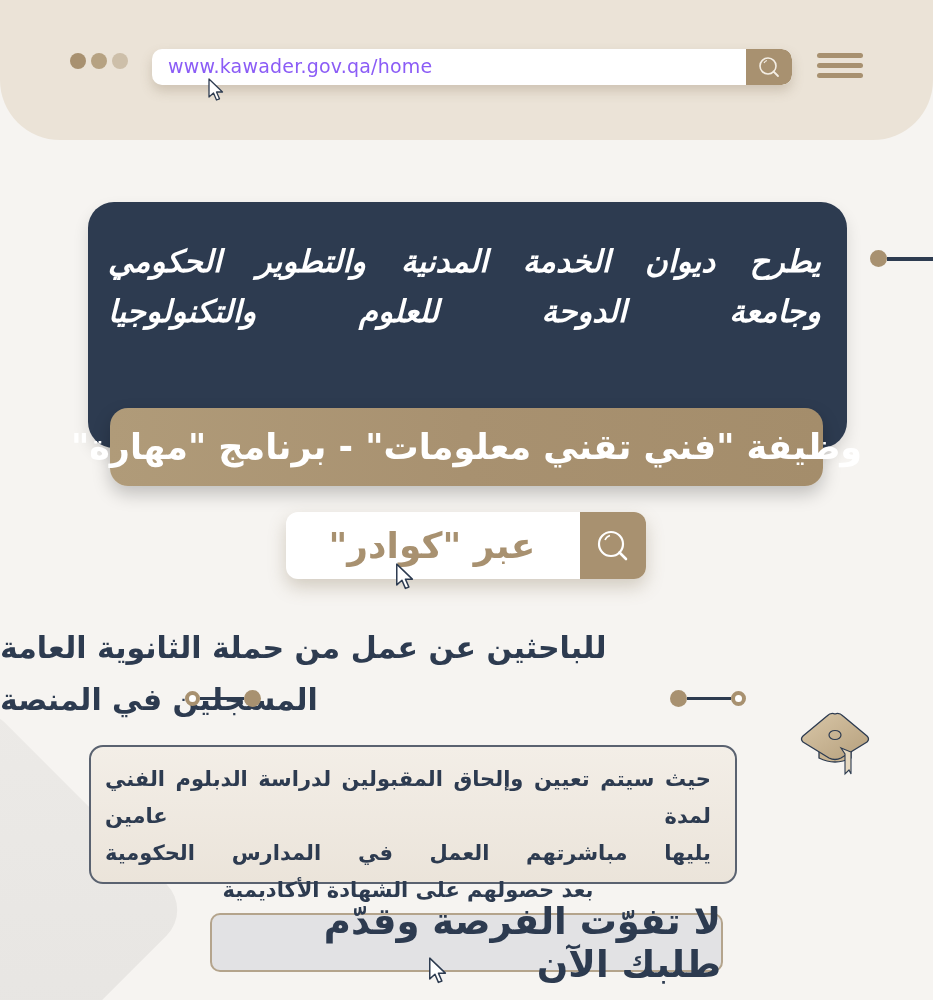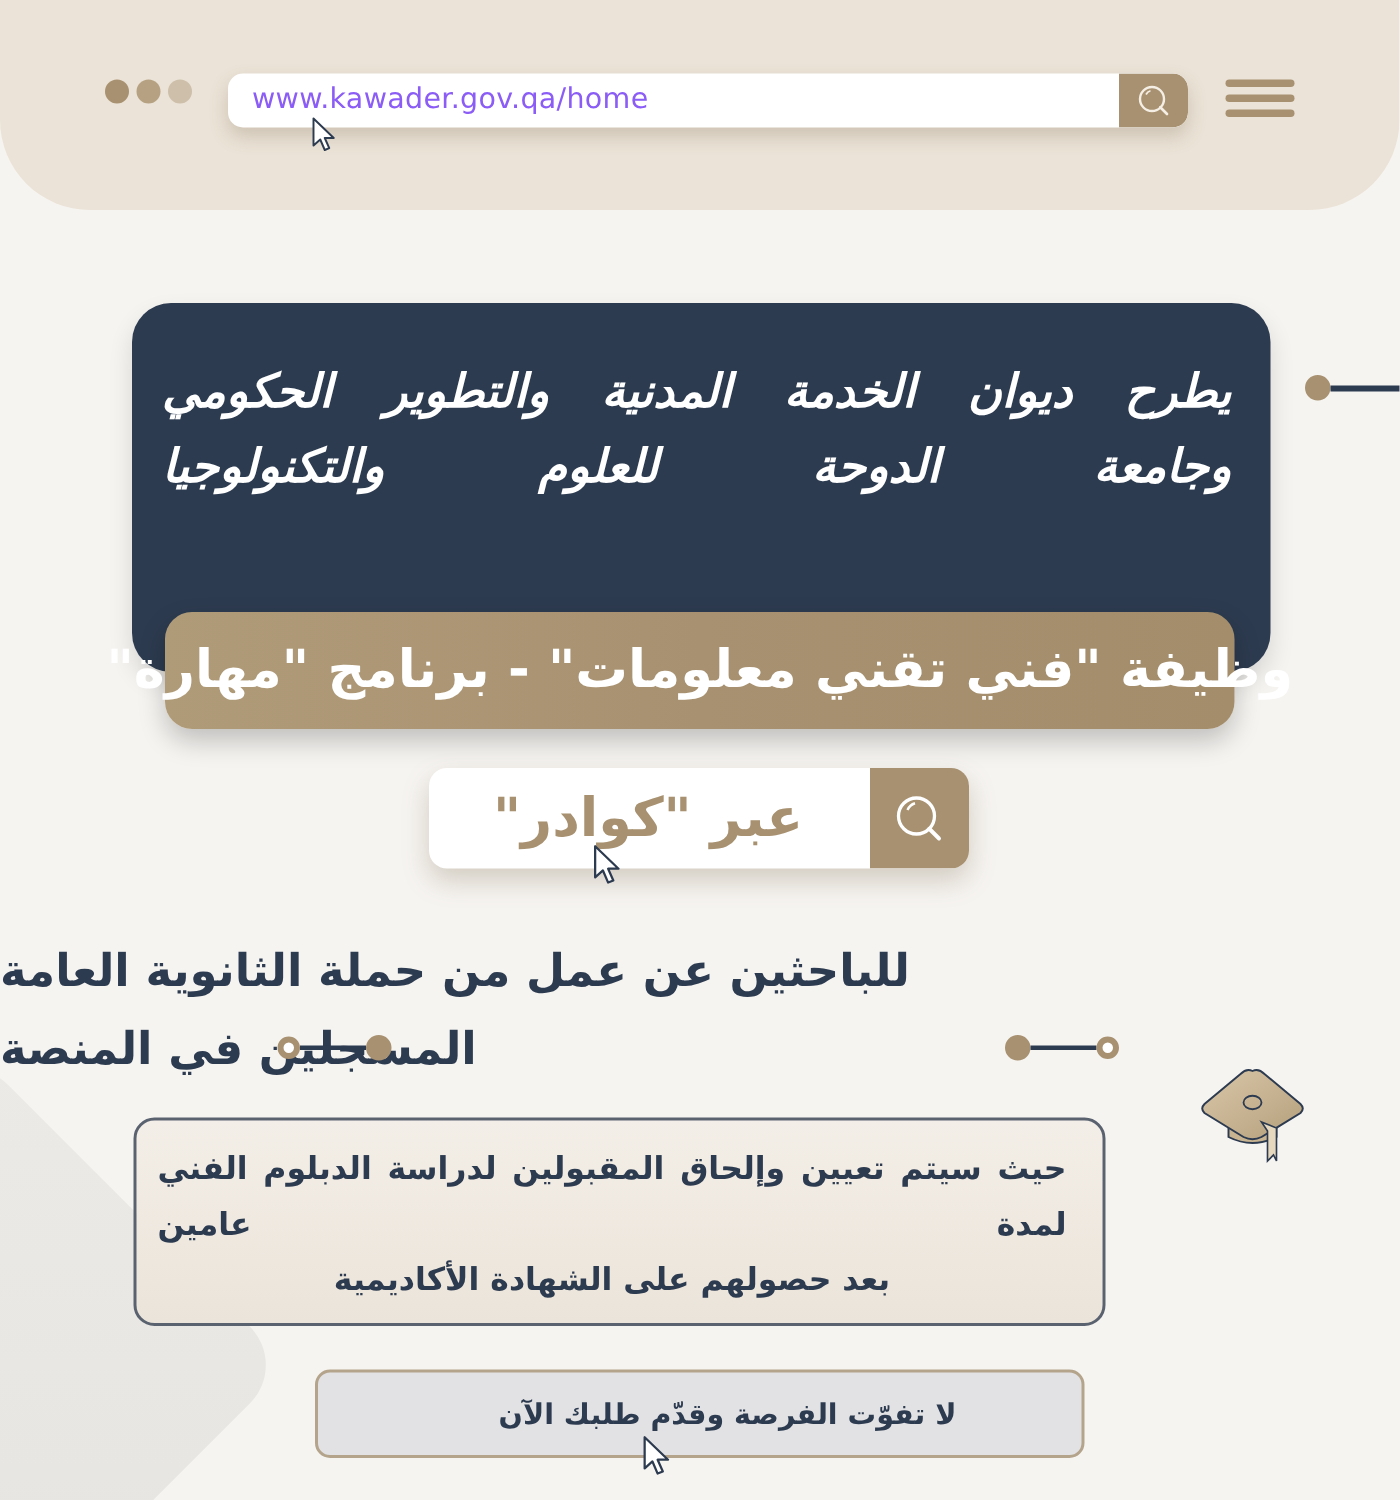--- a/index.html
+++ b/index.html
@@ -149,21 +149,21 @@
       left: 210px; top: 913px;
       width: 513px; height: 59px;
       background: #e2e2e4;
       border: 2px solid #b4a48c;
       border-radius: 10px;
       z-index: 3;
       display: flex; align-items: center; justify-content: center;
       direction: rtl;
       cursor: pointer;
     }
-    .cta span { font-weight: bold; font-size: 19px; color: #2d3b50; margin-left: 37px; }
+    .cta span { font-weight: bold; font-size: 37px; color: #2d3b50; margin-left: 37px; }
   </style>
 </head>
 <body>
 
 <div class="bg-diamond"></div>
 
 <div class="header"></div>
 <div class="dots">
   <span class="dot" style="background:#a89170"></span>
   <span class="dot" style="background:#b6a282"></span>
@@ -228,20 +228,21 @@
 </div>
 <div class="link-deco" style="left:670px">
   <span class="solid"></span>
   <span class="bar"></span>
   <span class="ring"></span>
 </div>
 
 <div class="info-box">
   <div class="info-text">
     <span class="line">حيث سيتم تعيين وإلحاق المقبولين لدراسة الدبلوم الفني لمدة عامين</span>
+    <span class="line">يليها مباشرتهم العمل في المدارس الحكومية</span>
     <span class="last">بعد حصولهم على الشهادة الأكاديمية</span>
   </div>
 </div>
 <svg class="grad-cap" width="80" height="70" viewBox="0 0 80 70">
   <defs>
     <linearGradient id="capg" x1="0" y1="0" x2="1" y2="1">
       <stop offset="0" stop-color="#d9c7a8"></stop>
       <stop offset="1" stop-color="#b59f7c"></stop>
     </linearGradient>
   </defs>

